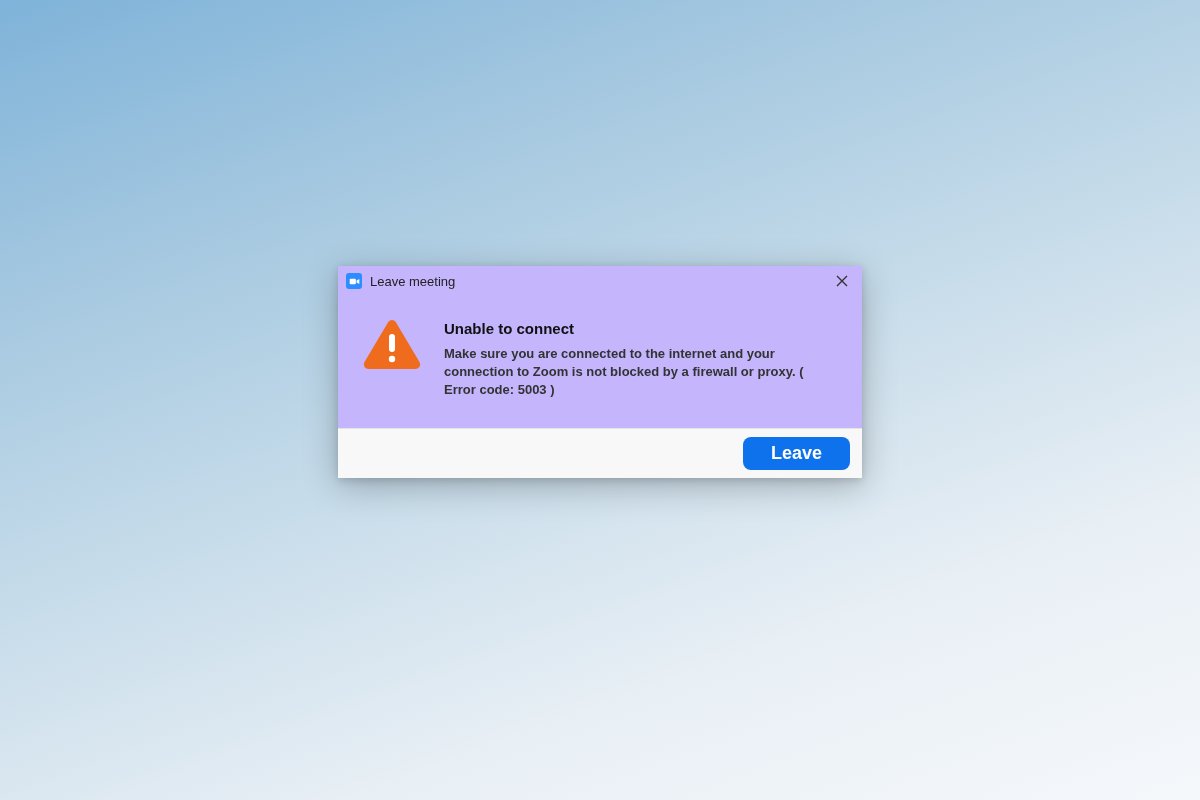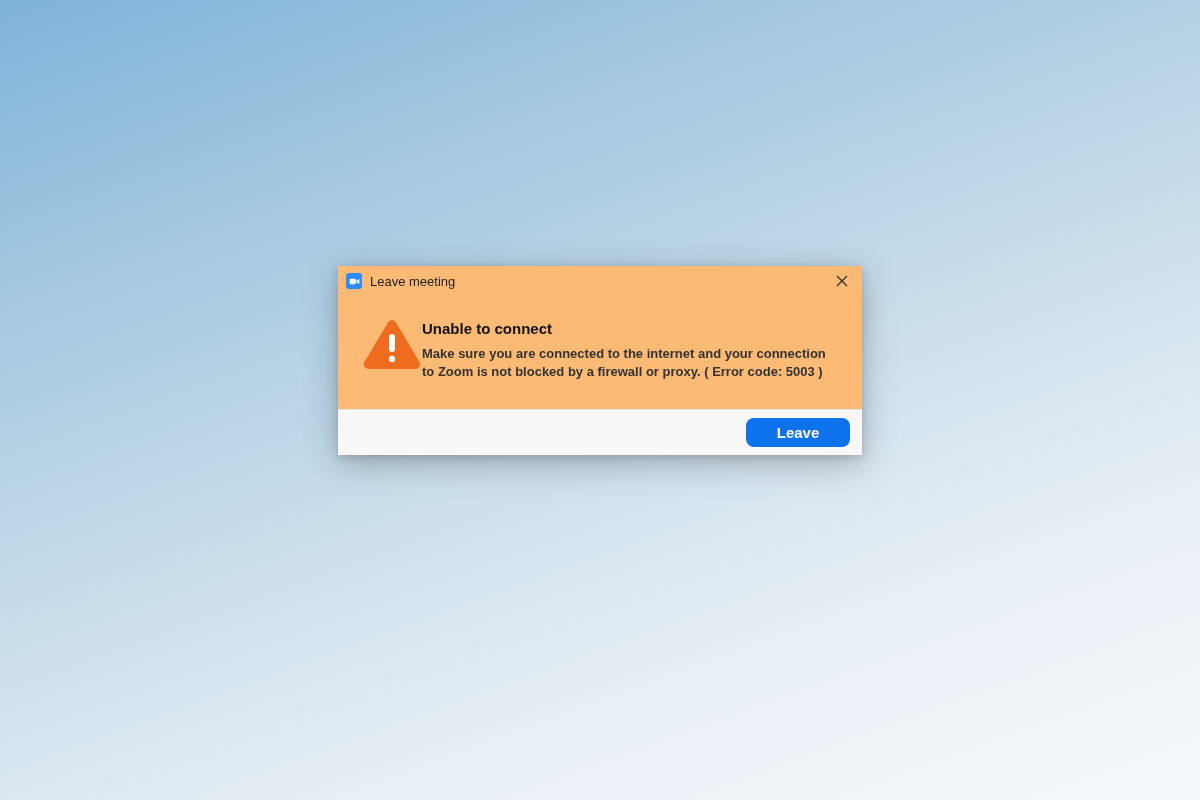--- a/index.html
+++ b/index.html
@@ -13,21 +13,21 @@
       background: linear-gradient(160deg, #7fb3d9 0%, #a5c8e0 25%, #c7dcea 50%, #e8eff5 75%, #f5f8fb 100%);
       font-family: -apple-system, BlinkMacSystemFont, "Segoe UI", Arial, sans-serif;
       position: relative;
       overflow: hidden;
     }
     .dialog {
       position: absolute;
       left: 338px;
       top: 266px;
       width: 524px;
-      background: #fdba74;
+      background: #c4b5fd;
       box-shadow: 0 8px 32px rgba(0,0,0,0.25), 0 2px 8px rgba(0,0,0,0.15);
     }
     .titlebar {
       display: flex;
       align-items: center;
       padding: 6px 10px 6px 8px;
       height: 30px;
     }
     .app-icon {
       width: 16px;
@@ -57,20 +57,21 @@
       justify-content: center;
       cursor: pointer;
     }
     .close-btn svg {
       width: 12px;
       height: 12px;
     }
     .content {
       display: flex;
       padding: 20px 24px 28px 24px;
+      gap: 22px;
     }
     .warning-icon {
       flex-shrink: 0;
       width: 60px;
       height: 56px;
       margin-top: 2px;
     }
     .message-block {
       flex: 1;
       padding-top: 4px;
@@ -92,21 +93,21 @@
       border-top: 1px solid #e5e5e5;
       padding: 8px 12px;
       display: flex;
       justify-content: flex-end;
     }
     .leave-btn {
       background: #0e72ed;
       color: #fff;
       border: none;
       border-radius: 8px;
-      font-size: 15px;
+      font-size: 18px;
       font-weight: 600;
       padding: 6px 28px;
       cursor: pointer;
       min-width: 104px;
       text-align: center;
     }
   </style>
 </head>
 <body>
 

